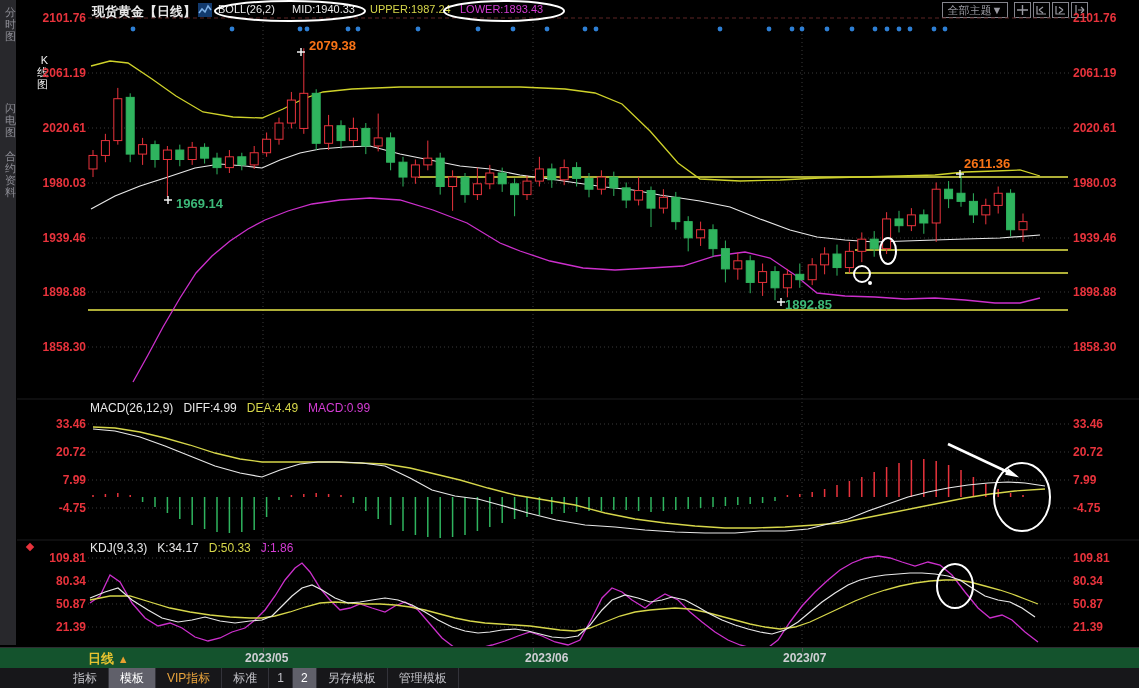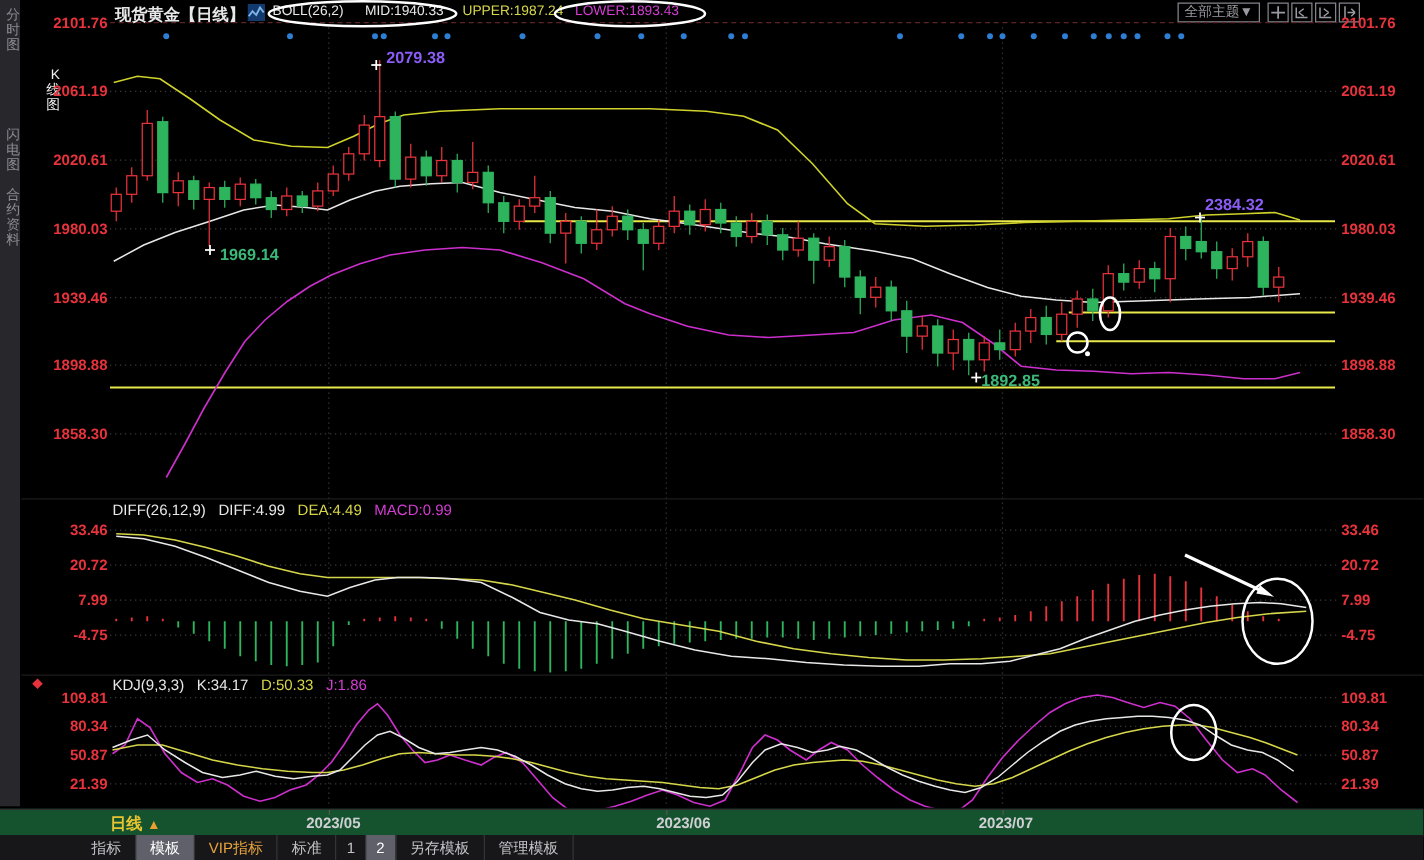--- a/index.html
+++ b/index.html
@@ -5,21 +5,21 @@
   html,body{margin:0;padding:0;background:#000;}
   #app{position:relative;width:1139px;height:688px;background:#000;overflow:hidden;
        font-family:"Liberation Sans","DejaVu Sans",sans-serif;}
   
   #sidebar{position:absolute;left:0;top:0;width:16px;height:645px;background:#28282c;}
   .side-item{width:16px;text-align:right;color:#8c8c94;font-size:11px;line-height:12px;
              padding:6px 0;cursor:pointer;word-break:break-all;}
   .side-item.sel{background:#000000;color:#f0f0f0;margin-left:32px;}
   
   .hseg{position:absolute;top:3px;font-size:11px;white-space:nowrap;}
-  .w{color:#e8e8e8}.y{color:#d6d64a}.m{color:#d43cd4}.r{color:#8b5cf6}.g{color:#3cb878}
+  .w{color:#e8e8e8}.y{color:#d6d64a}.m{color:#d43cd4}.r{color:#f97316}.g{color:#3cb878}
   #theme-btn{position:absolute;left:942px;top:2px;width:64px;height:14px;border:1px solid #84848c;
              color:#9a9aa2;font-size:11px;text-align:center;line-height:14px;cursor:pointer;}
   .tool-ico{position:absolute;top:2px;width:15px;height:14px;border:1px solid #84848c;cursor:pointer;}
   
   .axl{position:absolute;color:#e8333c;font-size:12px;font-weight:bold;height:13px;line-height:13px;}
   .axl.left{left:34px;width:52px;text-align:right;}
   .axl.right{left:1073px;width:56px;text-align:left;}
   
   .phead{position:absolute;font-size:12px;white-space:nowrap;}
   .phead span{margin-right:10px;}
@@ -381,21 +381,21 @@
       <ellipse cx="504" cy="11" rx="60" ry="10" fill="none" stroke="#ffffff" stroke-width="2"></ellipse>
       <ellipse cx="888" cy="251" rx="8" ry="13" fill="none" stroke="#ffffff" stroke-width="2"></ellipse>
       <ellipse cx="862" cy="274" rx="8" ry="8" fill="none" stroke="#ffffff" stroke-width="2"></ellipse>
       <ellipse cx="1022" cy="497" rx="28" ry="34" fill="none" stroke="#ffffff" stroke-width="2"></ellipse>
       <ellipse cx="955" cy="586" rx="18" ry="22" fill="none" stroke="#ffffff" stroke-width="2"></ellipse>
       <circle cx="870" cy="283" r="2" fill="#ffffff"></circle>
       <line x1="948" y1="444" x2="1012" y2="474" stroke="#ffffff" stroke-width="2.5"></line>
       <polygon points="1019.2436714876709,477.3954710098458 1005.037283229865,474.72150895966735 1008.100430666087,468.18679442906017" fill="#ffffff"></polygon>
     </svg>
 
-<div class="phead" id="macd-head" style="left: 90px; top: 401px;"><span class="w">DIFF(26,12,9)</span><span class="w">DIFF:4.99</span><span class="y">DEA:4.49</span><span class="m">MACD:0.99</span></div>
+<div class="phead" id="macd-head" style="left: 90px; top: 401px;"><span class="w">MACD(26,12,9)</span><span class="w">DIFF:4.99</span><span class="y">DEA:4.49</span><span class="m">MACD:0.99</span></div>
 <div class="phead" id="kdj-head" style="left: 90px; top: 541px;"><span class="w">KDJ(9,3,3)</span><span class="w">K:34.17</span><span class="y">D:50.33</span><span class="m">J:1.86</span></div>
 
 <div id="labels">
       <div class="axl left" style="top:12px">2101.76</div>
       <div class="axl right" style="top:12px">2101.76</div>
       <div class="axl left" style="top:67px">2061.19</div>
       <div class="axl right" style="top:67px">2061.19</div>
       <div class="axl left" style="top:122px">2020.61</div>
       <div class="axl right" style="top:122px">2020.61</div>
       <div class="axl left" style="top:177px">1980.03</div>
@@ -419,21 +419,21 @@
       <div class="axl left" style="top:575px">80.34</div>
       <div class="axl right" style="top:575px">80.34</div>
       <div class="axl left" style="top:598px">50.87</div>
       <div class="axl right" style="top:598px">50.87</div>
       <div class="axl left" style="top:621px">21.39</div>
       <div class="axl right" style="top:621px">21.39</div>
     </div>
 <div id="annots">
       <div class="annot r" style="left:309px;top:38px">2079.38</div>
       <div class="annot g" style="left:176px;top:196px">1969.14</div>
-      <div class="annot r" style="left:964px;top:156px">2384.32</div>
+      <div class="annot r" style="left:964px;top:156px">2611.36</div>
       <div class="annot g" style="left:785px;top:297px">1892.85</div>
     </div>
 
 <div id="daterow">
   <div id="period-label">
     <span>日线</span> <span class="tri">▲</span>
   </div>
 <div class="datelbl" style="left:245px">2023/05</div>
       <div class="datelbl" style="left:525px">2023/06</div>
       <div class="datelbl" style="left:783px">2023/07</div>

